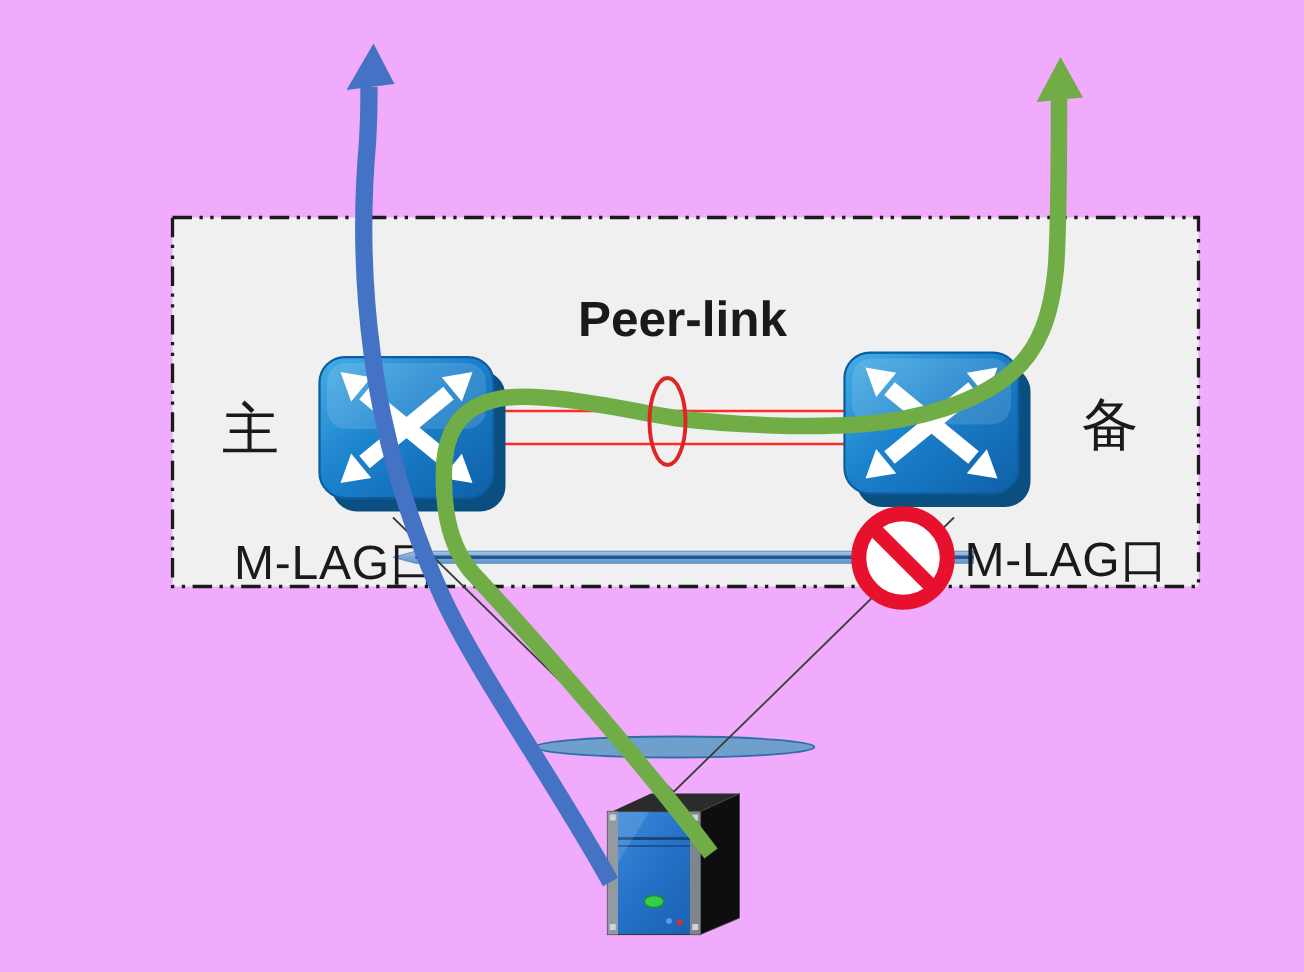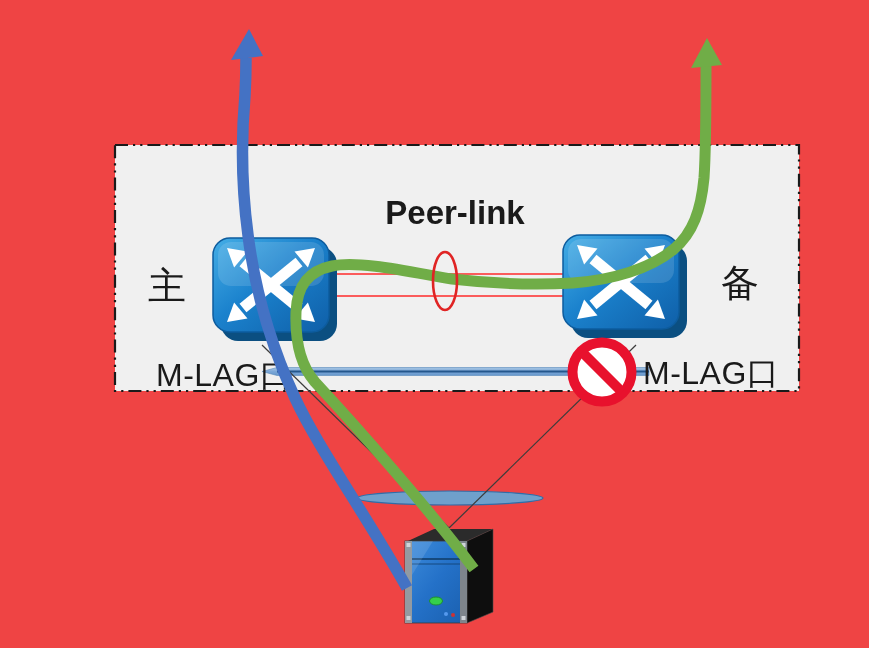--- a/index.html
+++ b/index.html
@@ -1,17 +1,17 @@
 <!DOCTYPE html>
 <html><head>
 <meta charset="utf-8">
 <style>
   html,body{margin:0;padding:0;background:#ffffff;}
   .stage{
-    position:relative;width:869px;height:648px;background:#ef4444;overflow:hidden;
+    position:relative;width:869px;height:648px;background:#f0abfc;overflow:hidden;
     font-family:"Liberation Sans","DejaVu Sans",sans-serif;
   }
   svg text{font-family:"Liberation Sans","DejaVu Sans",sans-serif;fill:#1a1a1a;}
   .title-text{font-size:33px;font-weight:600;}
   .role-text{font-size:38px;font-weight:400;}
   .port-text{font-size:32px;font-weight:400;letter-spacing:0.5px;}
 </style>
 </head>
 <body>
 

